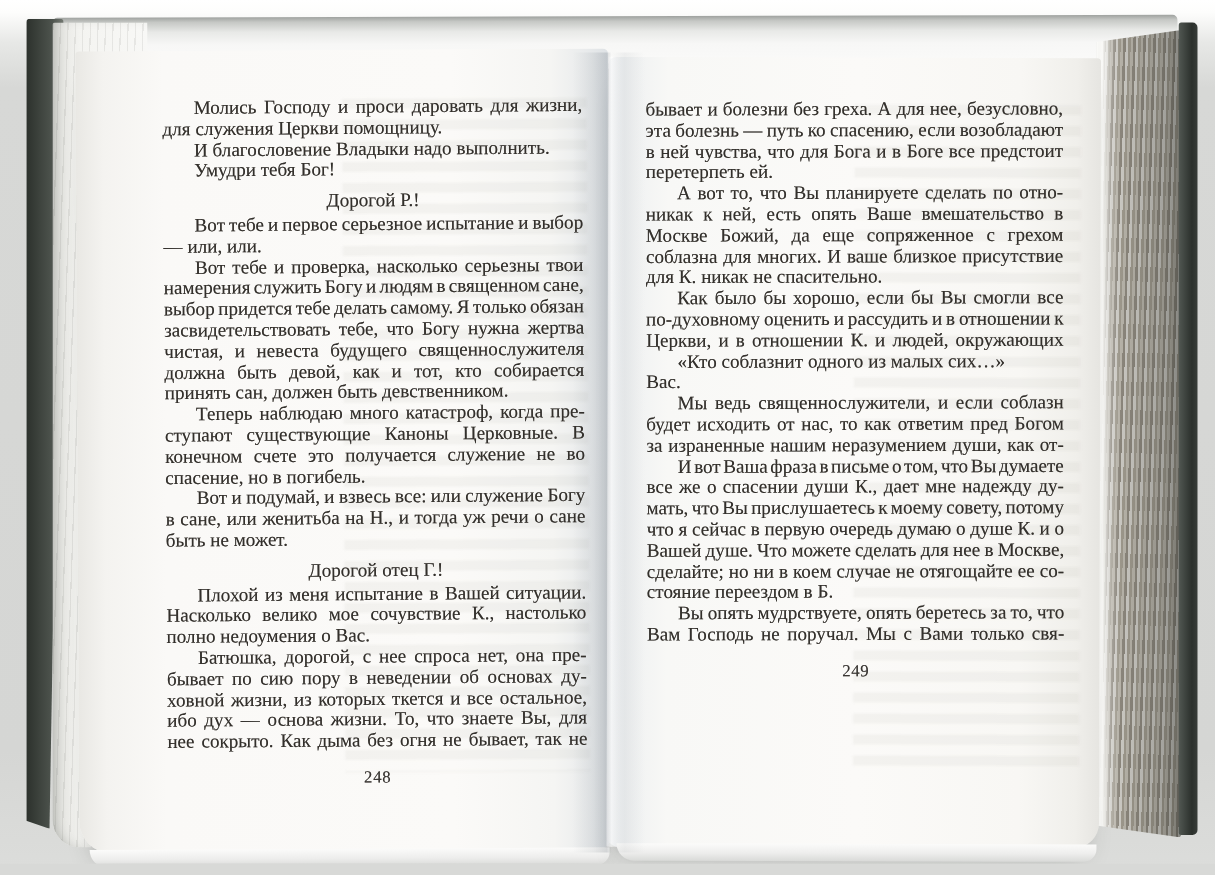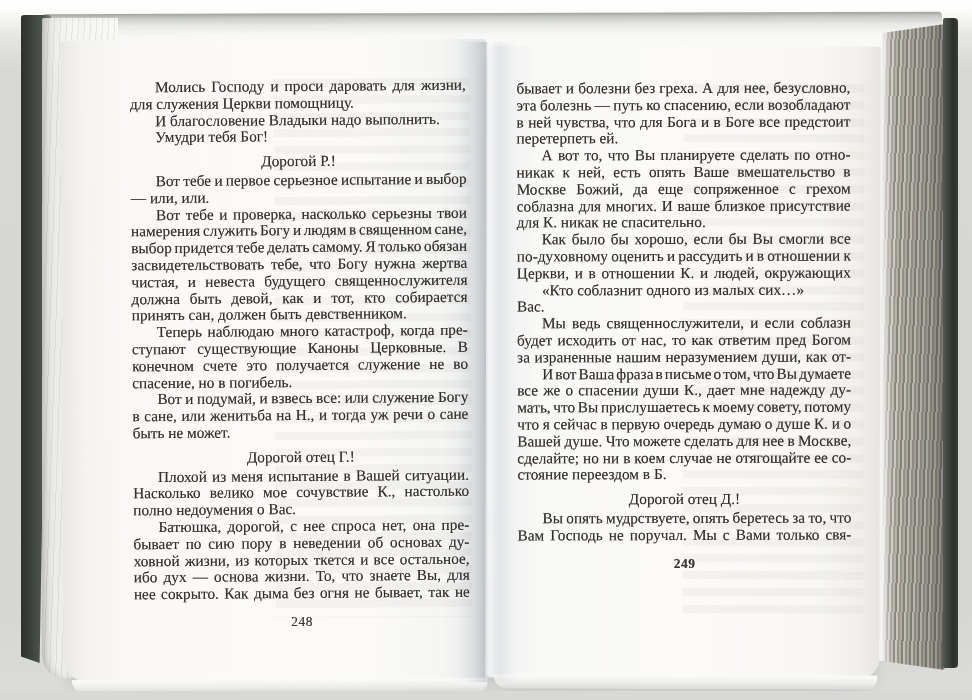--- a/index.html
+++ b/index.html
@@ -83,21 +83,21 @@
     font-size:15.3px;line-height:16.8px;
     text-shadow:0 0 0.3px rgba(51,46,40,0.55);
   }
   .text-left{left:132px;top:78px;width:336px;transform:rotate(-0.45deg);}
   .text-right{left:517px;top:80px;width:334px;transform:rotate(-0.15deg);}
   .line{height:16.8px;white-space:nowrap;}
   .line.just{display:flex;justify-content:space-between;}
   .line.indent{padding-left:25px;}
   .heading{text-align:center;margin:8px 0 2px;height:16.8px;}
   .pagenum{text-align:center;font-size:13.5px;letter-spacing:0.5px;margin-top:12px;color:#3a3734;}
-  .pagenum-right{font-weight:bold;}
+  .pagenum-right{}
 </style>
 </head>
 <body>
 
 <div class="scene">
   <div class="book-top"></div>
   <div class="cover-left"></div>
   <div class="stack-left"></div>
   <div class="stack-right"></div>
   <div class="cover-right"></div>
@@ -525,21 +525,20 @@
           <span>ни</span>
           <span>в</span>
           <span>коем</span>
           <span>случае</span>
           <span>не</span>
           <span>отягощайте</span>
           <span>ее</span>
           <span>со-</span>
         </div>
         <div class="line">стояние переездом в Б.</div>
-        <div class="heading">Дорогой отец Д.!</div>
         <div class="line just indent">
           <span>Вы</span>
           <span>опять</span>
           <span>мудрствуете,</span>
           <span>опять</span>
           <span>беретесь</span>
           <span>за</span>
           <span>то,</span>
           <span>что</span>
         </div>

